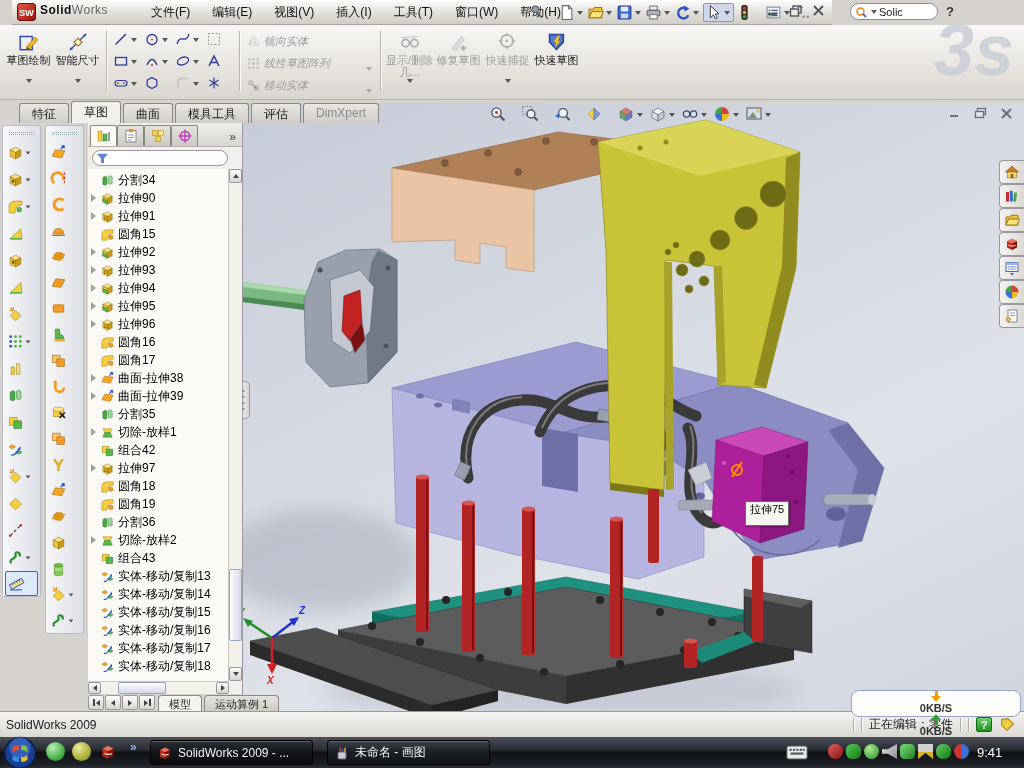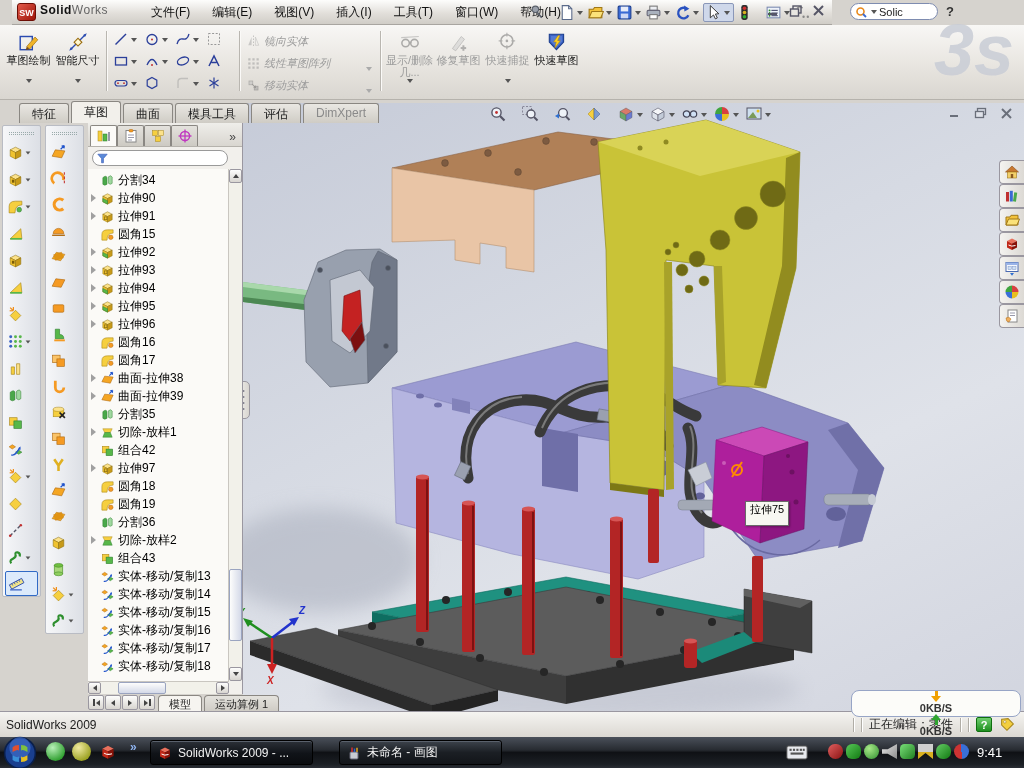--- a/index.html
+++ b/index.html
@@ -128,21 +128,21 @@
 .helpbox{width:16px;height:15px;background:linear-gradient(#6fce6f,#1f8f1f);border:1px solid #0e6f0e;border-radius:2px;
  color:#fff;font-size:11px;font-weight:bold;text-align:center;line-height:14px;}
 
 .taskbar{position:absolute;left:0;top:737px;width:1024px;height:31px;z-index:9;
  background:linear-gradient(#4a505a,#272b31 42%,#0f1115 50%,#1c2025 88%,#2a2e35);}
 .orb{position:absolute;left:3px;top:-1px;}
 .qlrow{position:absolute;left:46px;top:5px;display:flex;align-items:center;gap:7px;}
 .qk{width:19px;height:19px;border-radius:50%;display:flex;align-items:center;justify-content:center;}
 .qk svg{width:18px;height:18px;}
 .tchev{color:#8fb4f0;font-size:12px;font-weight:bold;margin-left:2px;}
-.tasks{position:absolute;left:150px;top:3px;display:flex;gap:26px;}
+.tasks{position:absolute;left:150px;top:3px;display:flex;gap:14px;}
 .taskbtn{width:163px;height:25px;border-radius:3px;border:1px solid #000;background:linear-gradient(#3d434c,#1b1f24 50%,#121519);
  box-shadow:inset 0 1px 0 #5a616c;display:flex;align-items:center;padding:0 6px;color:#f2f2f2;font-size:12px;white-space:nowrap;overflow:hidden;}
 .taskbtn.on{background:linear-gradient(#2c3138,#101318 55%,#0a0c0f);}
 .taskbtn svg{width:16px;height:16px;flex:none;margin-right:5px;}
 .kbicon{position:absolute;left:786px;top:8px;}
 .trayrow{position:absolute;left:828px;top:7px;display:flex;gap:3px;}
 .tray{width:15px;height:15px;display:inline-block;}
 .clock{position:absolute;left:977px;top:8px;color:#fff;font-size:13px;}
 .triad-lab{font-size:10px;font-weight:bold;font-style:italic;}
 </style>

